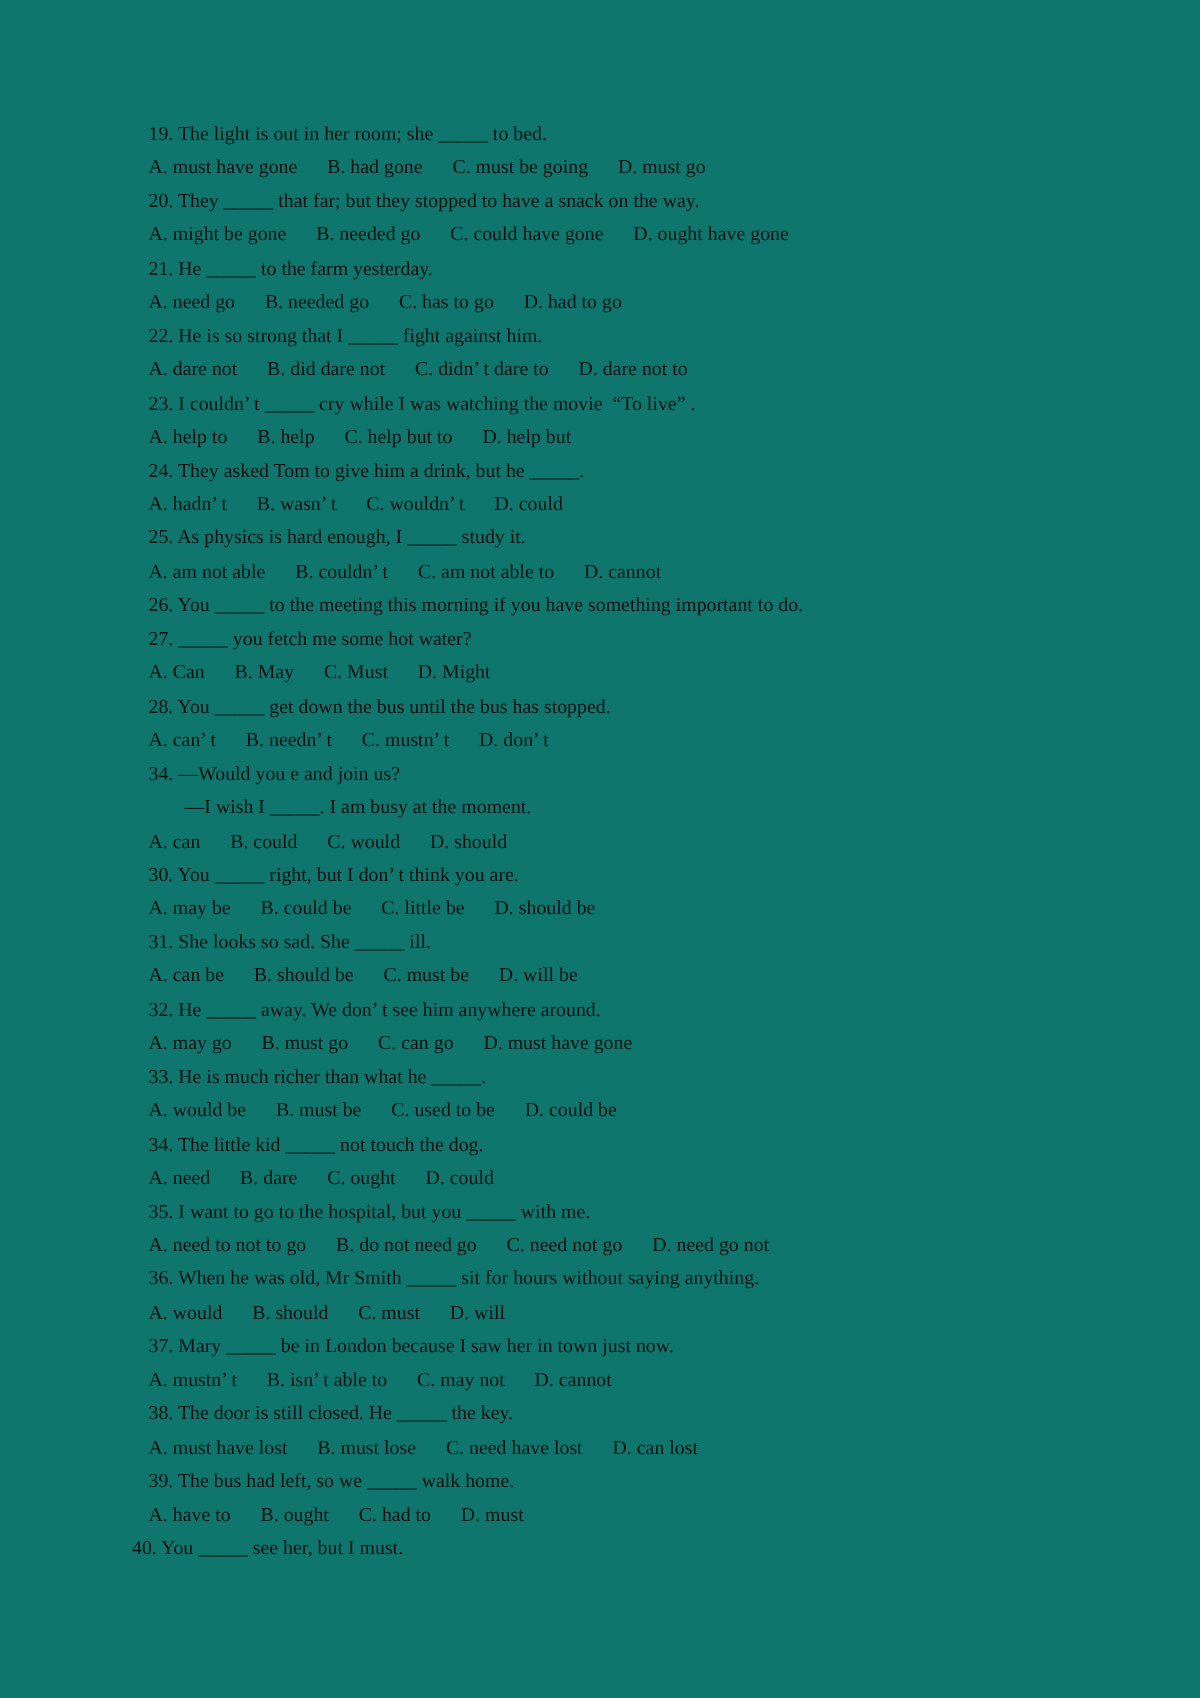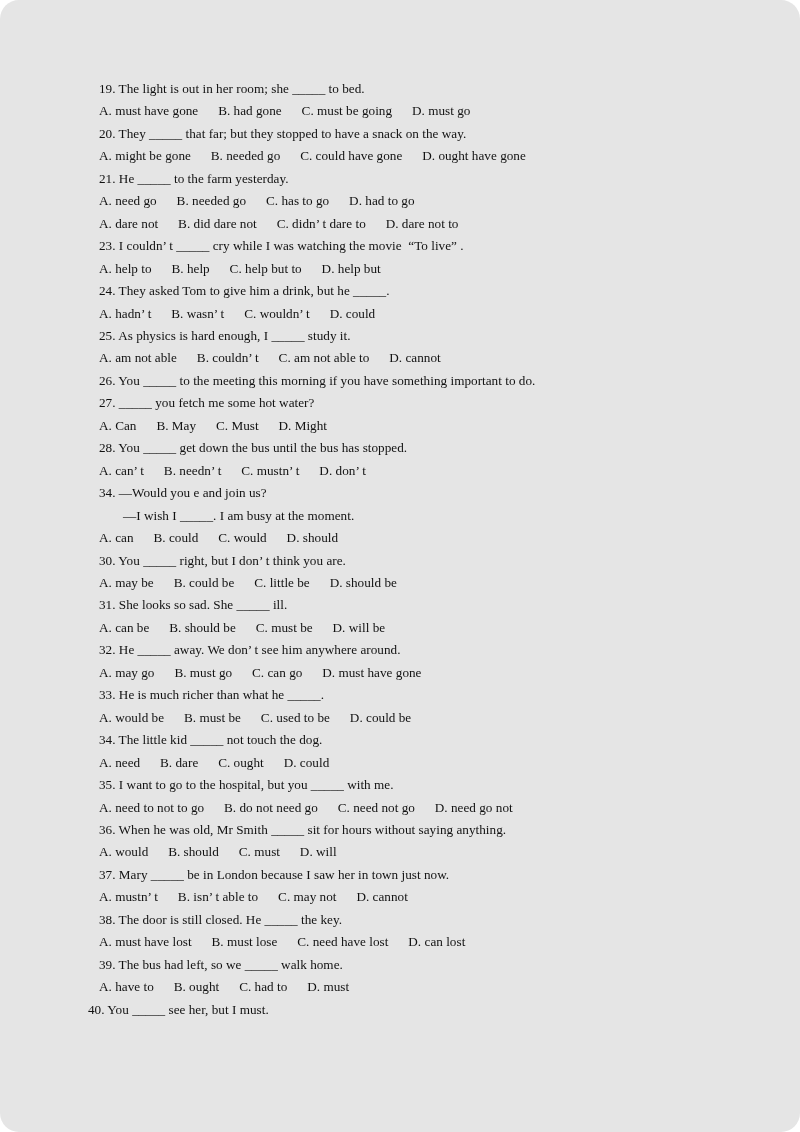--- a/index.html
+++ b/index.html
@@ -11,23 +11,22 @@
     width: 800px;
     height: 1132px;
     font-family: "Liberation Serif", "DejaVu Serif", serif;
     color: #111111;
     -webkit-font-smoothing: antialiased;
   }
   #page {
     position: relative;
     width: 800px;
     height: 1132px;
-    background: #e5e5e5;
+    background: #0f766e;
     overflow: hidden;
-    border-radius: 19px;
   }
   #worksheet {
     position: absolute;
     left: 99px;
     top: 78px;
     width: 640px;
   }
   .line {
     font-size: 13.2px;
     line-height: 22.45px;
@@ -54,20 +53,21 @@
 <body>
 
 <div id="page">
   <div id="worksheet">
       <div class="line stem">19. The light is out in her room; she _____ to bed.</div>
       <div class="line options">A. must have gone      B. had gone      C. must be going      D. must go</div>
       <div class="line stem">20. They _____ that far; but they stopped to have a snack on the way.</div>
       <div class="line options">A. might be gone      B. needed go      C. could have gone      D. ought have gone</div>
       <div class="line stem">21. He _____ to the farm yesterday.</div>
       <div class="line options">A. need go      B. needed go      C. has to go      D. had to go</div>
+      <div class="line stem">22. He is so strong that I _____ fight against him.</div>
       <div class="line options">A. dare not      B. did dare not      C. didn’ t dare to      D. dare not to</div>
       <div class="line stem">23. I couldn’ t _____ cry while I was watching the movie  “To live” .</div>
       <div class="line options">A. help to      B. help      C. help but to      D. help but</div>
       <div class="line stem">24. They asked Tom to give him a drink, but he _____.</div>
       <div class="line options">A. hadn’ t      B. wasn’ t      C. wouldn’ t      D. could</div>
       <div class="line stem">25. As physics is hard enough, I _____ study it.</div>
       <div class="line options">A. am not able      B. couldn’ t      C. am not able to      D. cannot</div>
       <div class="line stem">26. You _____ to the meeting this morning if you have something important to do.</div>
       <div class="line stem">27. _____ you fetch me some hot water?</div>
       <div class="line options">A. Can      B. May      C. Must      D. Might</div>

